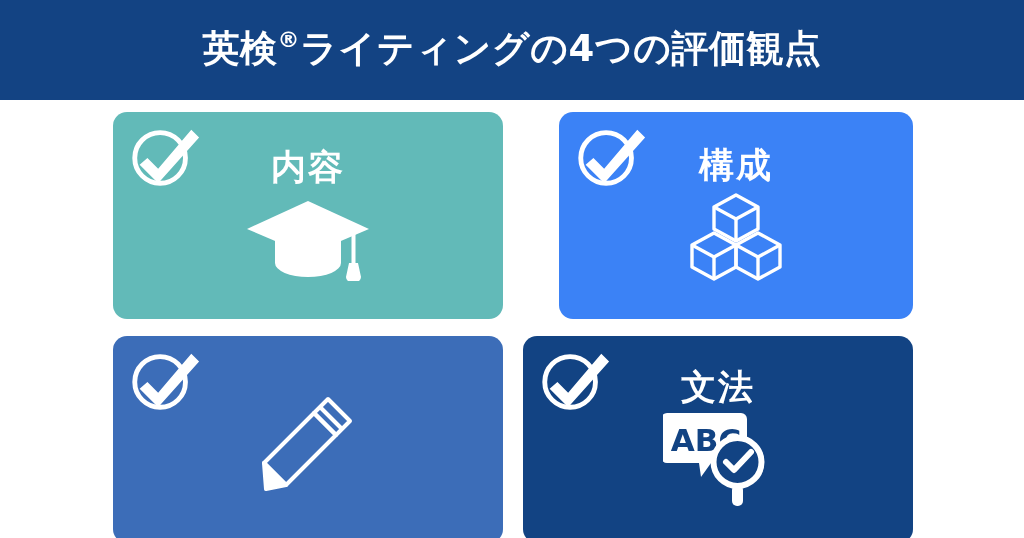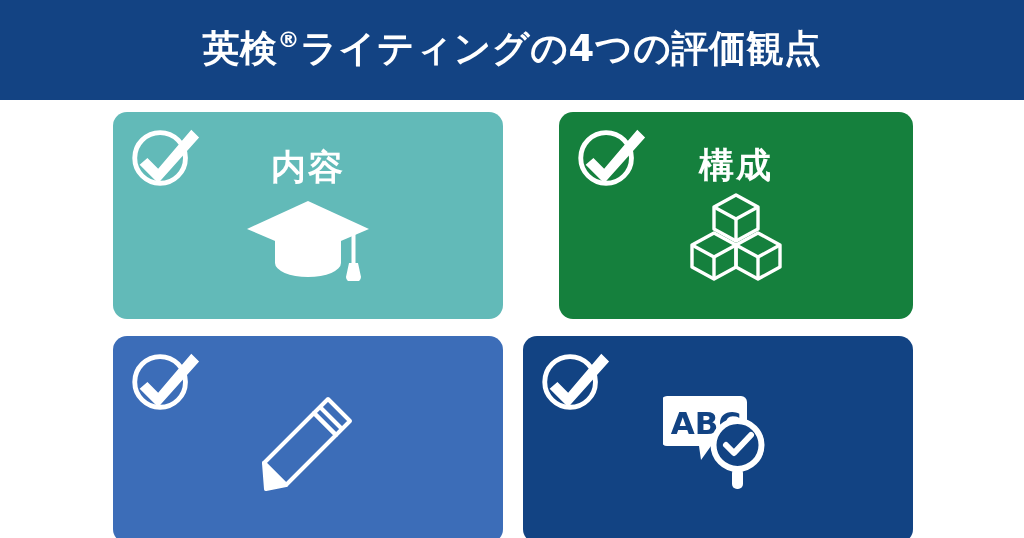--- a/index.html
+++ b/index.html
@@ -97,21 +97,21 @@
     position: absolute;
     left: 12px;
     top: 5px;
     width: 78px;
     height: 78px;
     line-height: 0;
   }
 
   
   .card.teal  { background: #62bab8; }
-  .card.green { background: #15803d; margin-left: 36px; }
+  .card.green { background: #3b82f6; margin-left: 36px; }
   .card.blue  { background: #3c6db8; }
   .card.navy  { background: #124383; }
 
   
   .icon-cap    { width: 126px; height: 82px; margin-top: 14px; }
   .icon-cubes  { width: 100px; height: 92px; margin-top: 8px; }
   .icon-pencil { width: 96px;  height: 100px; margin-top: 6px; }
   .icon-abc    { width: 110px; height: 102px; margin-top: 2px; }
 </style>
 </head>
@@ -197,20 +197,21 @@
     </div>
 
     <div class="card navy">
       <div class="check-badge">
         <svg viewBox="0 0 80 80" width="78" height="78" aria-hidden="true">
           <circle cx="36" cy="42" r="26" fill="none" stroke="#ffffff" stroke-width="5"></circle>
           <path d="M23 42 L34 53 L68 13 L76 21 L34 68 L15 49 Z" fill="#ffffff"></path>
         </svg>
       </div>
       <div class="card-content">
+        <div class="card-label">文法</div>
         <div class="card-icon icon-abc">
           <svg viewBox="0 0 110 102" width="110" height="102" aria-hidden="true">
 
             <path d="M4 6 h74 a6 6 0 0 1 6 6 v38 a6 6 0 0 1 -6 6 h-30 l-10 14 l-2 -14 h-32
                      a6 6 0 0 1 -6 -6 v-38 a6 6 0 0 1 6 -6 Z" fill="#ffffff"></path>
 
             <text x="43" y="44" font-family="'DejaVu Sans','Liberation Sans',sans-serif" font-size="31" font-weight="bold" fill="#124383" text-anchor="middle" letter-spacing="0">ABC</text>
 
             <rect x="69" y="78" width="11" height="21" rx="5" fill="#ffffff"></rect>
             <rect x="70" y="72" width="9" height="9" fill="#ffffff"></rect>

